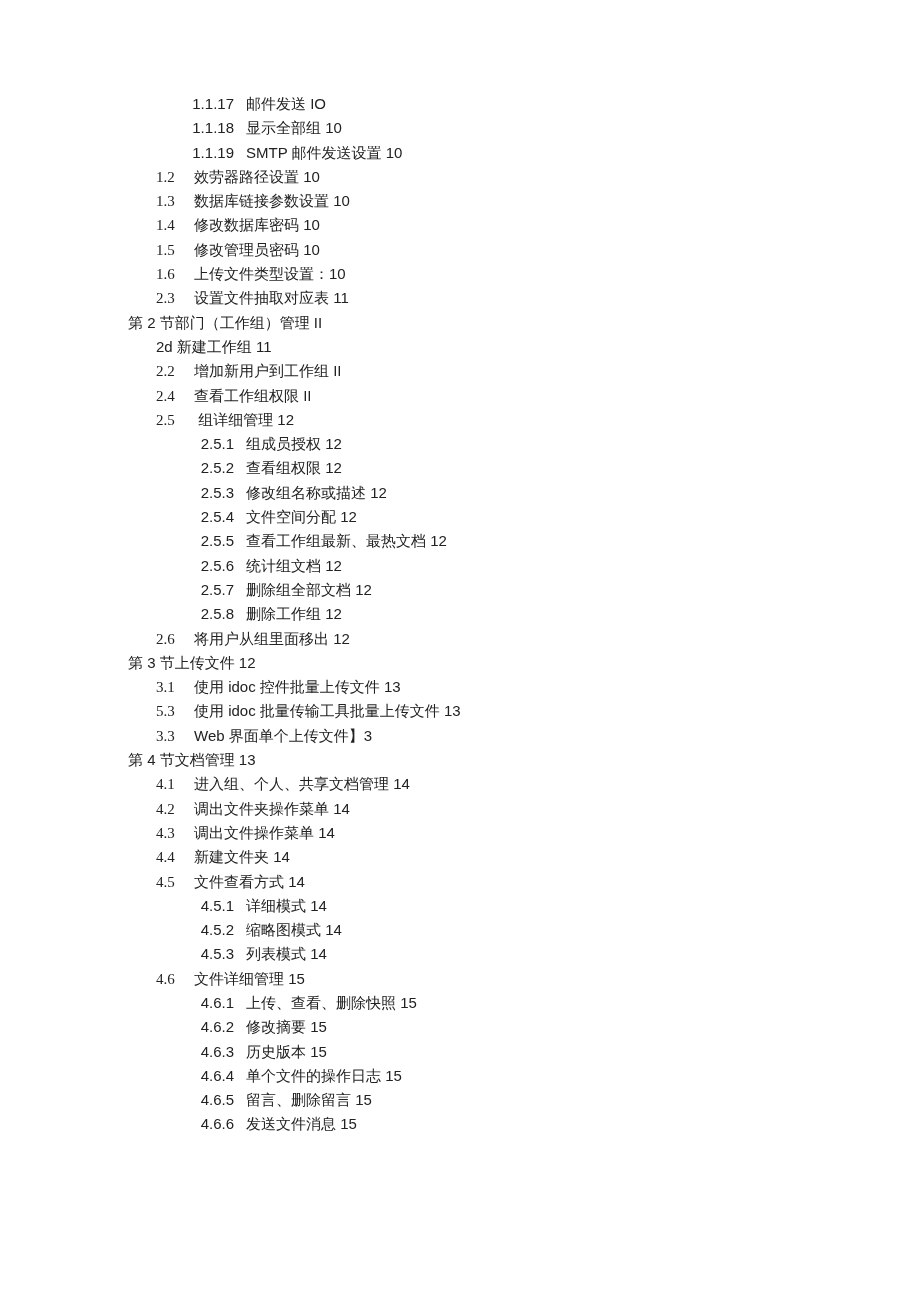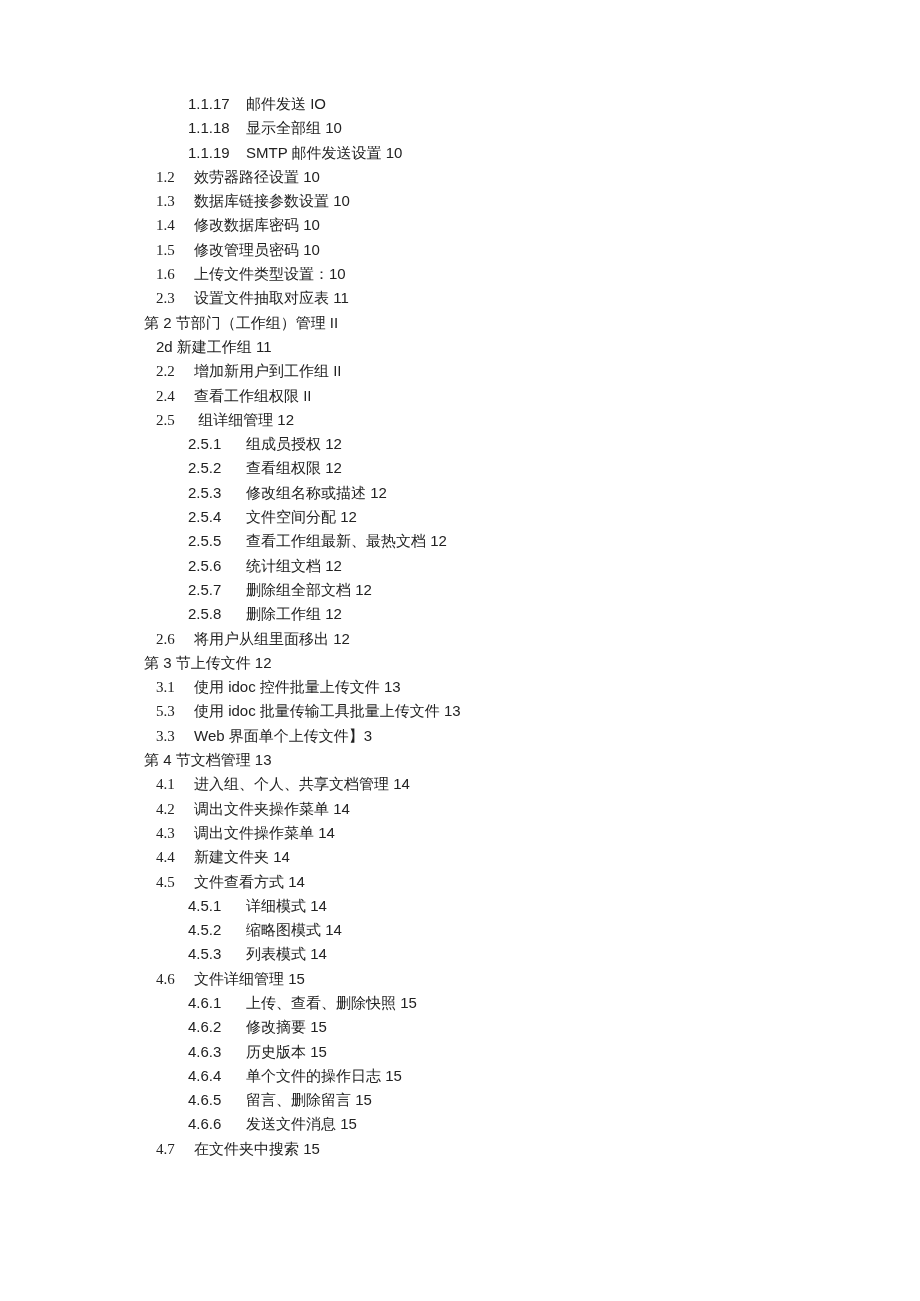--- a/index.html
+++ b/index.html
@@ -10,28 +10,28 @@
       font-family: "SimSun", "宋体", "Arial", sans-serif;
       font-size: 15px;
       color: #222;
       line-height: 1.62;
       padding-top: 92px;
       padding-left: 128px;
     }
     .toc-line {
       white-space: nowrap;
     }
-    .lvl-1 { margin-left: 16px; }
+    .lvl-1 { margin-left: 0; }
     .lvl-2 { margin-left: 28px; }
     .lvl-3 { margin-left: 60px; }
     .num {
       display: inline-block;
     }
     .num-2 { min-width: 30px; font-family: Liberation Serif, serif; }
-    .num-3 { min-width: 46px; }
+    .num-3 { min-width: 46px; text-align: right; }
     .gap1 { display: inline-block; width: 8px; }
     .gap2 { display: inline-block; width: 12px; }
   </style>
 </head>
 <body>
 
 <div id="toc-container">
     <div class="toc-line lvl-3"><span class="num num-3">1.1.17</span><span class="gap2"></span><span>邮件发送 IO</span></div>
     <div class="toc-line lvl-3"><span class="num num-3">1.1.18</span><span class="gap2"></span><span>显示全部组 10</span></div>
     <div class="toc-line lvl-3"><span class="num num-3">1.1.19</span><span class="gap2"></span><span>SMTP 邮件发送设置 10</span></div>
@@ -68,14 +68,13 @@
     <div class="toc-line lvl-3"><span class="num num-3">4.5.1</span><span class="gap2"></span><span>详细模式 14</span></div>
     <div class="toc-line lvl-3"><span class="num num-3">4.5.2</span><span class="gap2"></span><span>缩略图模式 14</span></div>
     <div class="toc-line lvl-3"><span class="num num-3">4.5.3</span><span class="gap2"></span><span>列表模式 14</span></div>
     <div class="toc-line lvl-2"><span class="num num-2">4.6</span><span class="gap1"></span><span>文件详细管理 15</span></div>
     <div class="toc-line lvl-3"><span class="num num-3">4.6.1</span><span class="gap2"></span><span>上传、查看、删除快照 15</span></div>
     <div class="toc-line lvl-3"><span class="num num-3">4.6.2</span><span class="gap2"></span><span>修改摘要 15</span></div>
     <div class="toc-line lvl-3"><span class="num num-3">4.6.3</span><span class="gap2"></span><span>历史版本 15</span></div>
     <div class="toc-line lvl-3"><span class="num num-3">4.6.4</span><span class="gap2"></span><span>单个文件的操作日志 15</span></div>
     <div class="toc-line lvl-3"><span class="num num-3">4.6.5</span><span class="gap2"></span><span>留言、删除留言 15</span></div>
     <div class="toc-line lvl-3"><span class="num num-3">4.6.6</span><span class="gap2"></span><span>发送文件消息 15</span></div>
-    <div class="toc-line lvl-2"><span class="num num-2">4.7</span><span class="gap1"></span><span>在文件夹中搜索 15</span></div>
   </div>
 
 </body></html>

